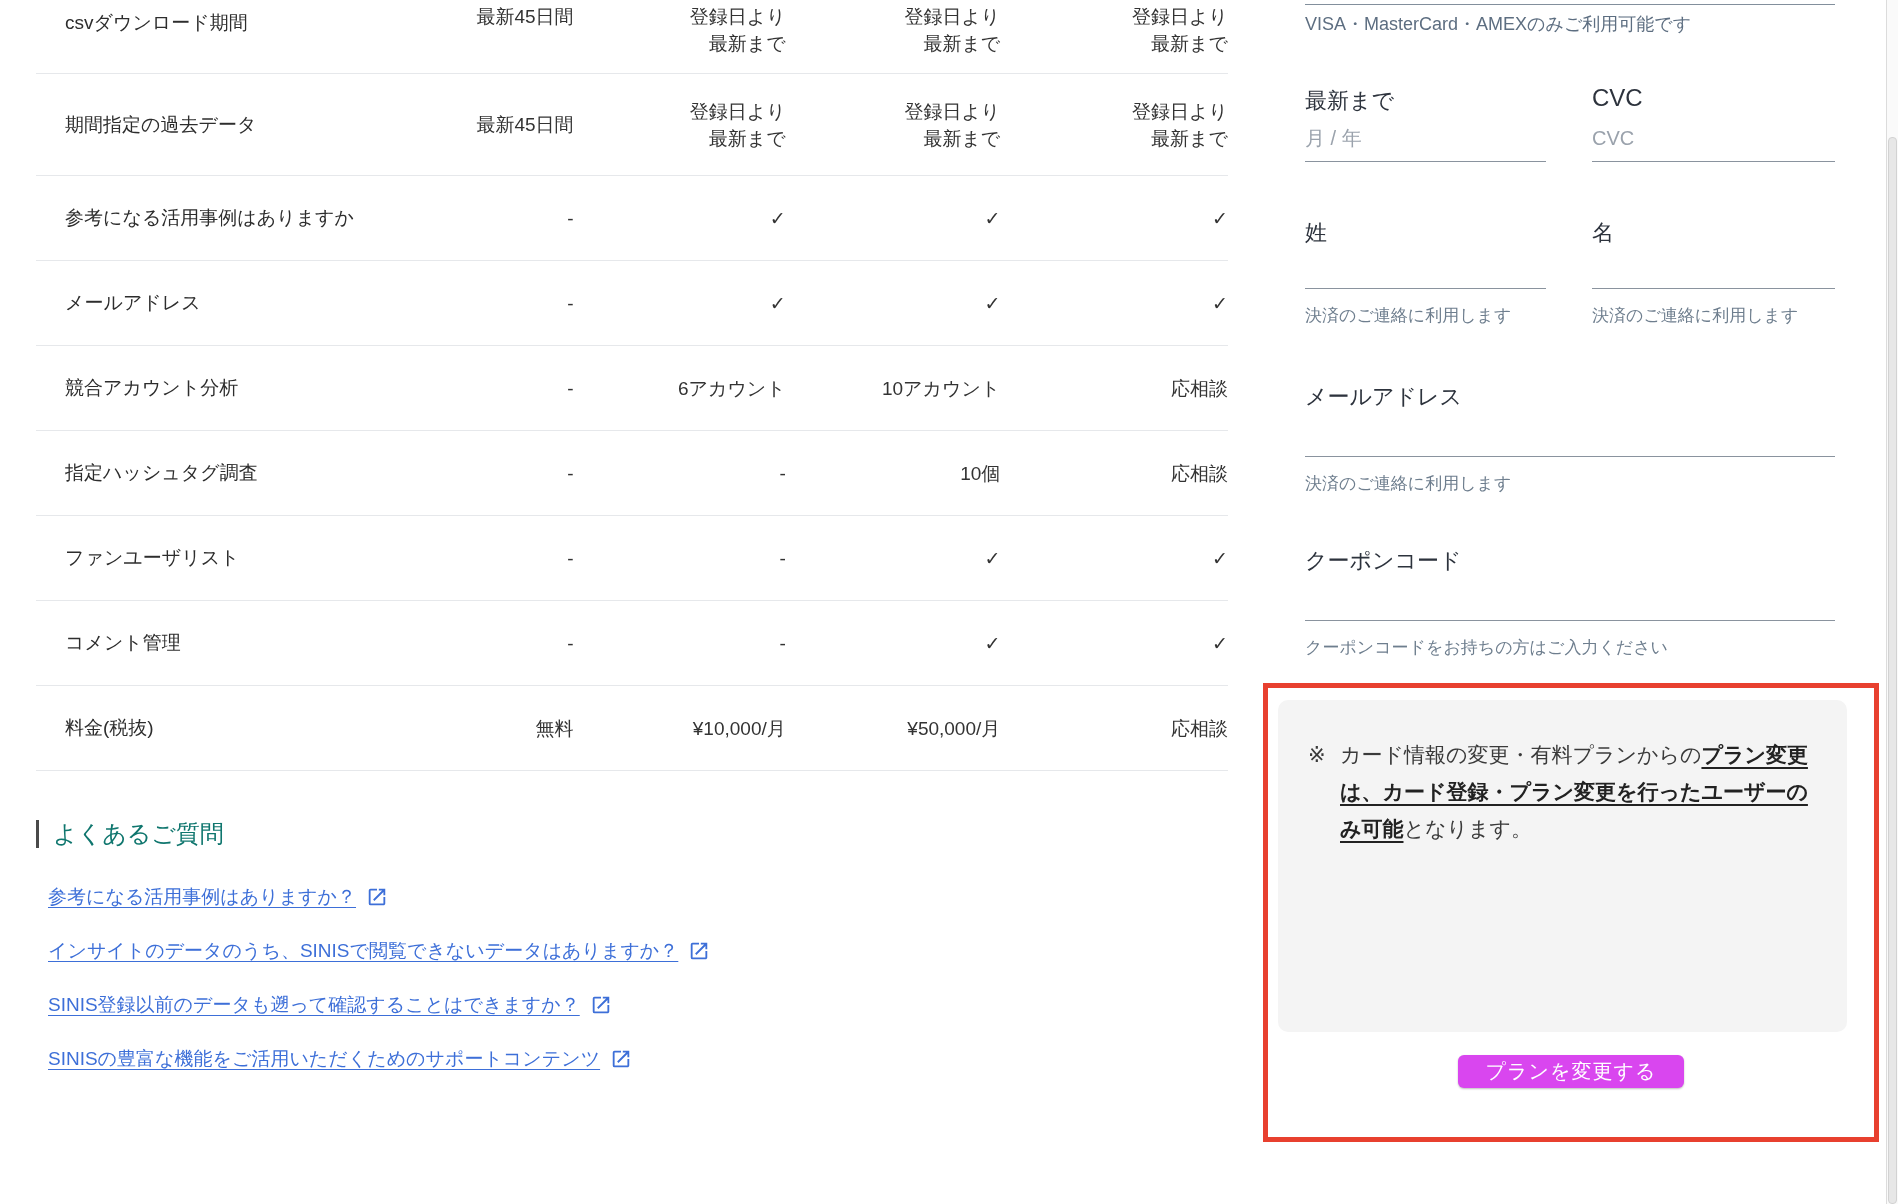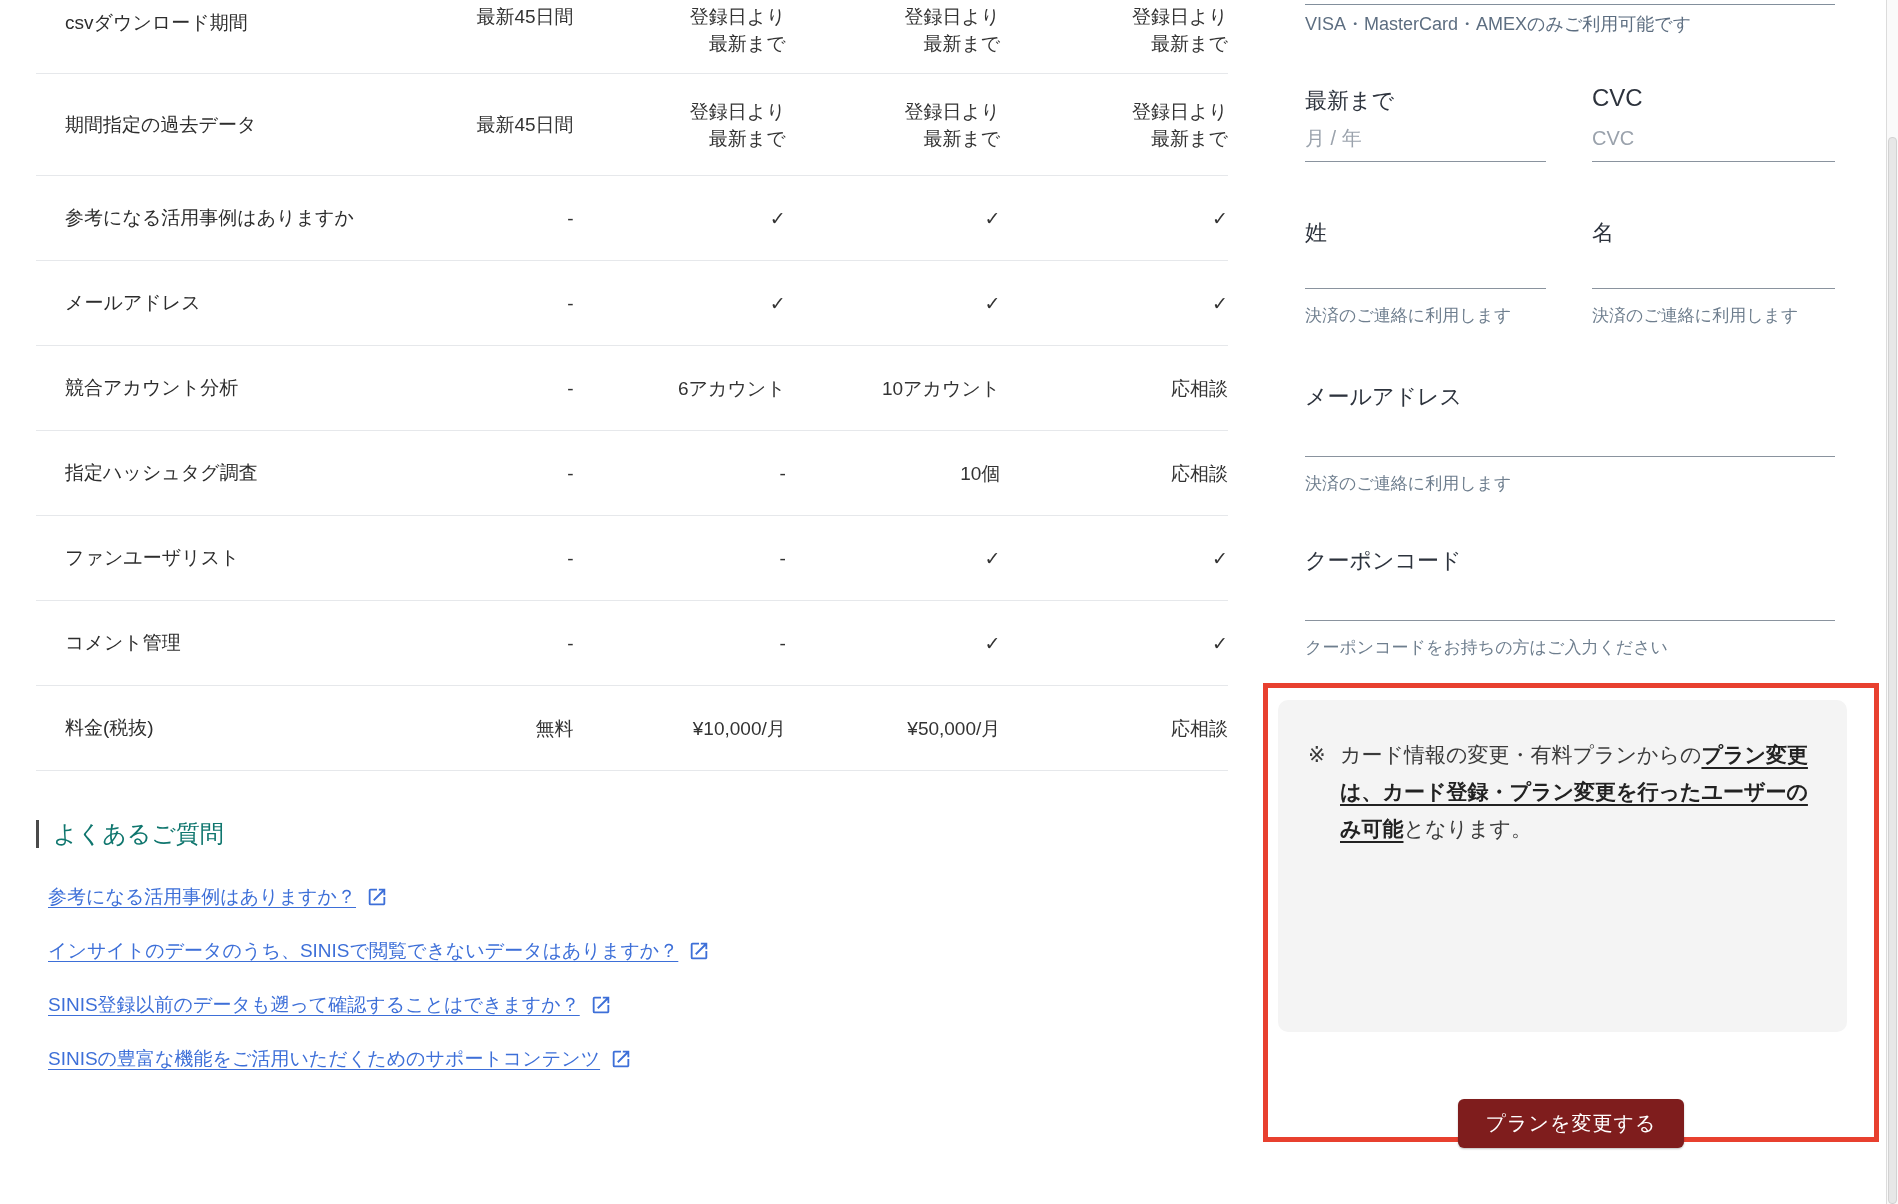--- a/index.html
+++ b/index.html
@@ -43,23 +43,23 @@
   
   .red-box { left:-42px; top:683px; width:616px; height:459px; border:5px solid #e8402f; background:#fff; }
   .note-box { left:-27px; top:700px; width:569px; height:332px; background:#f4f4f4; border-radius:10px; }
   .note-text { position:absolute; left:30px; right:32px; top:36px;
                font-size:21px; line-height:37px; color:#3a3a3a; }
   .note-line1 { position:relative; padding-left:32px; }
   .note-mark { position:absolute; left:0; top:0; }
   .note-strong { font-weight:700; color:#222; text-decoration:underline;
                  text-decoration-thickness:2px; text-underline-offset:5px; }
   .note-line2 { padding-left:32px; }
-  .plan-btn { left:153px; top:1055px; width:226px; height:49px; background:#7f1d1d; border:none;
+  .plan-btn { left:153px; top:1055px; width:226px; height:33px; background:#d946ef; border:none;
               border-radius:6px; color:#fff; font-size:20px; letter-spacing:1px; cursor:pointer;
-              font-family:inherit; box-shadow:0 1px 2px rgba(0,0,0,.25);margin-top:44px; }
+              font-family:inherit; box-shadow:0 1px 2px rgba(0,0,0,.25); }
 
   
   .scrollbar { position:absolute; right:0; top:0; width:12px; height:1204px;
                background:#fafafa; border-left:1px solid #dcdcdc; }
   .scroll-thumb { position:absolute; left:1px; right:1px; top:137px; bottom:0;
                   background:#e7e7e7; border:1px solid #d2d2d2; border-radius:4px; }
 </style>
 </head>
 <body>
 

